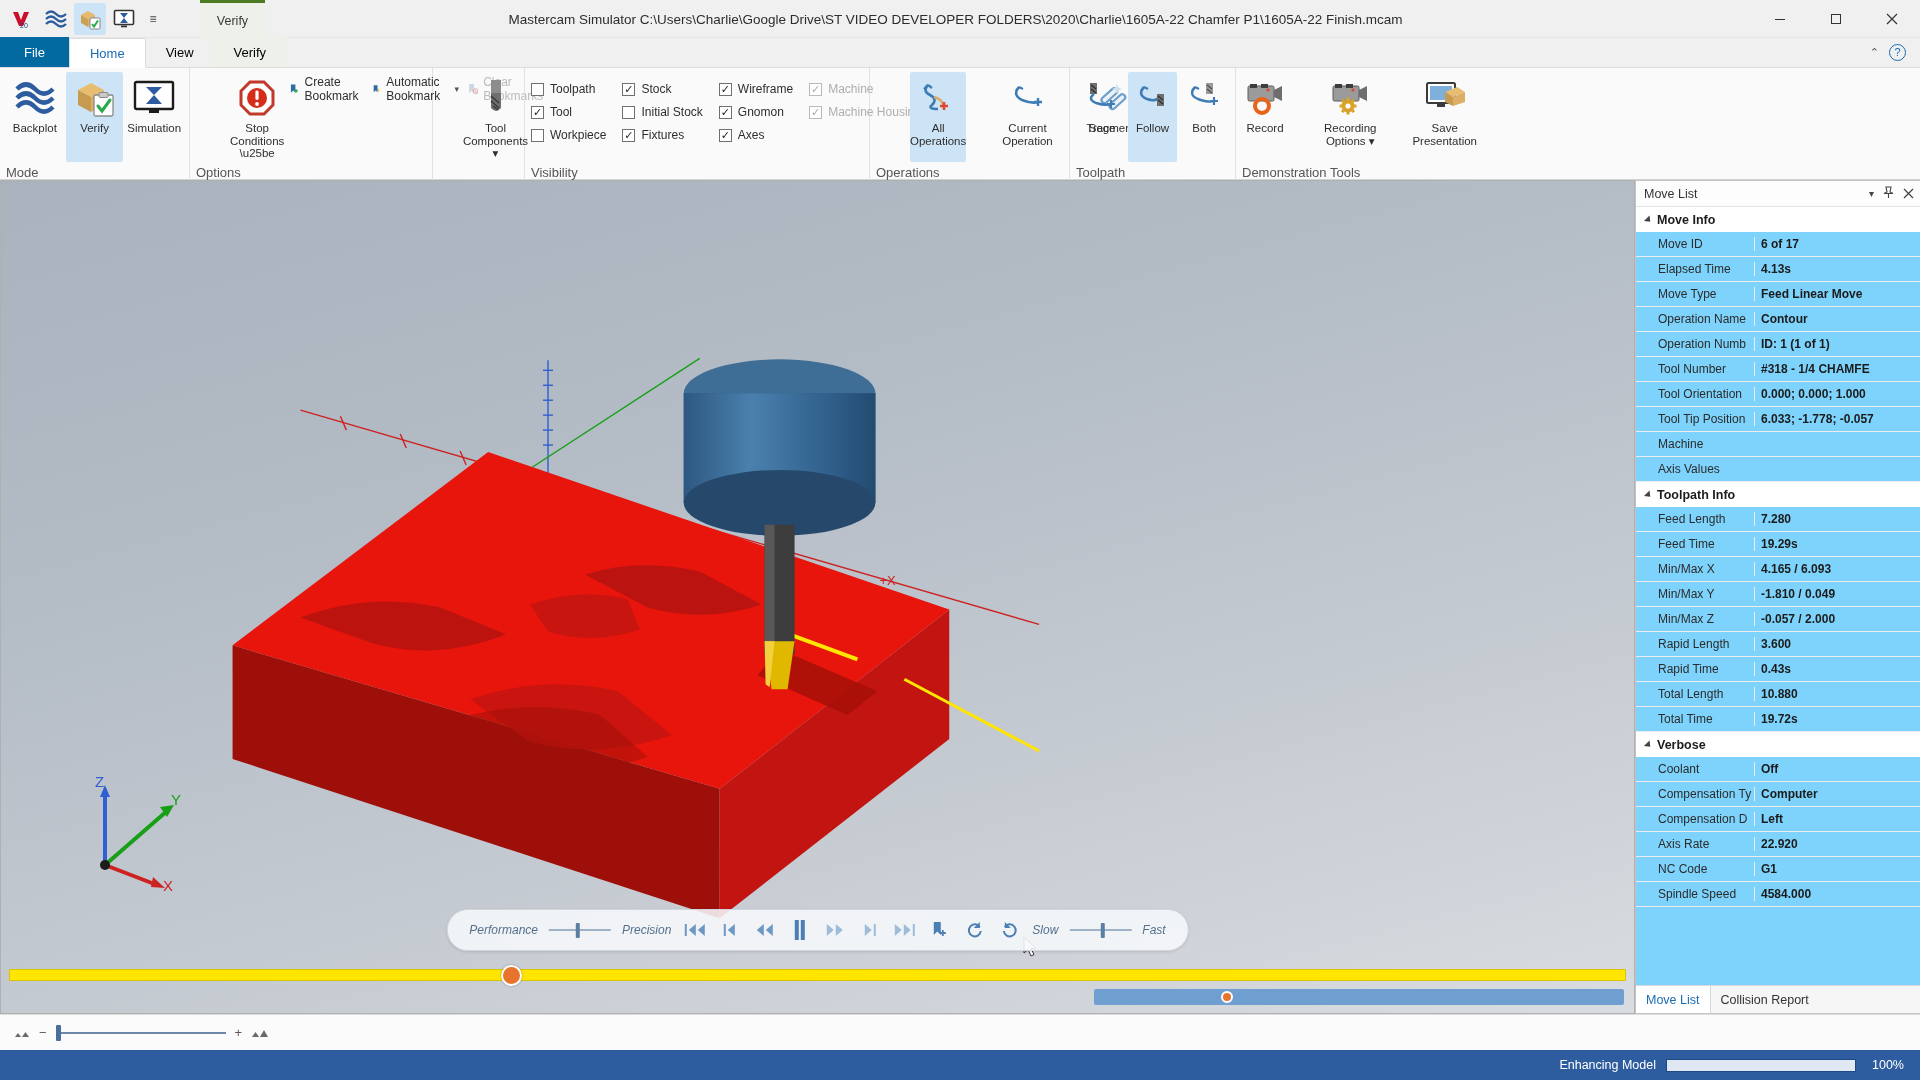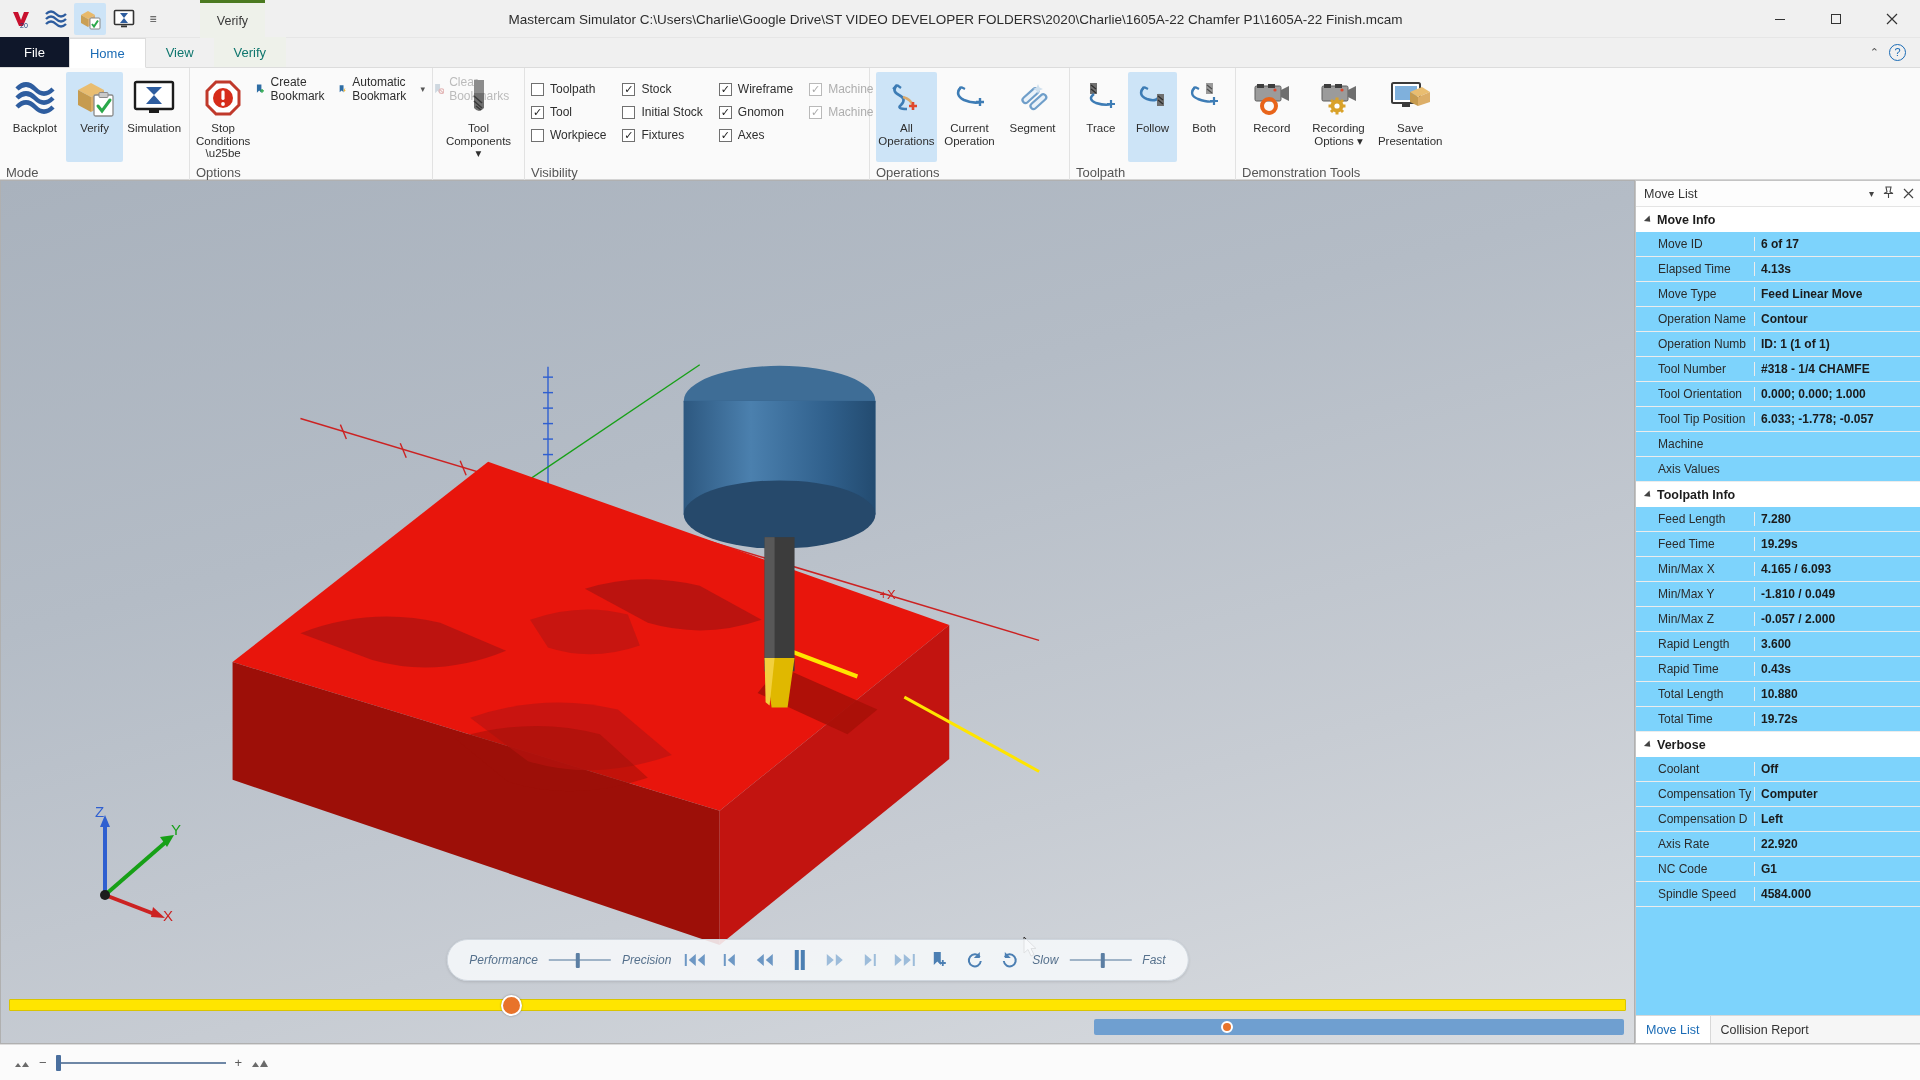--- a/index.html
+++ b/index.html
@@ -42,23 +42,23 @@
     color: #333;
   }
 
   
   .tabbar {
     height: 30px; background: #f0f0f0; display: flex; align-items: flex-end;
     flex: 0 0 30px; position: relative; border-bottom: 1px solid #dcdcdc;
   }
   .tab {
     height: 30px; padding: 0 20px; display: flex; align-items: center;
-    font-size: 13px; color: #0f766e;
-  }
-  .tab.file { background: #0f172a; color: #fff; font-size: 13px; padding: 0 24px; height:30px; }
+    font-size: 13px; color: #000000;
+  }
+  .tab.file { background: #0369a1; color: #fff; font-size: 13px; padding: 0 24px; height:30px; }
   .tab.active { background: #fff; border: 1px solid #dcdcdc; border-bottom: 1px solid #fff;
     margin-bottom: -1px; color: #1a6bb5; }
   .tab.verifytab { background: #eef1ea; }
   .tabbar-right { margin-left: auto; display: flex; align-items: center; gap: 10px; padding-right: 14px; height: 30px; }
   .collapse-caret { color: #555; font-size: 11px; }
   .help-circ {
     width: 17px; height: 17px; border-radius: 50%; border: 1.5px solid #1a6bb5;
     color: #1a6bb5; font-size: 11px; display: flex; align-items: center; justify-content: center;
   }
 
@@ -69,21 +69,21 @@
   }
   .rgroup { display: flex; flex-direction: column; height: 112px; position: relative;
     border-right: 1px solid #e2e2e2; padding: 4px 6px 0 6px; }
   .rgroup-body { display: flex; flex: 1; align-items: flex-start; gap: 2px; }
   .rgroup-title { text-align: left; font-size: 13px; color: #555; height: 15px; line-height: 15px; }
 
   .bigbtn {
     width: 60px; display: flex; flex-direction: column; align-items: center;
     padding-top: 4px; border-radius: 2px; height: 90px;
   }
-  .bigbtn.wide { width: 70px; }
+  .bigbtn.wide { width: 70px; margin-left: 34px; }
   .bigbtn.active { background: #cde4f7; }
   .bigbtn .ico { height: 44px; display: flex; align-items: center; justify-content: center; }
   .bigbtn .lbl { font-size: 11.5px; color: #2e2e2e; text-align: center; line-height: 12.5px; margin-top: 2px; }
 
   .stack { display: flex; flex-direction: row; justify-content: flex-start; padding-top: 6px; gap: 2px; }
   .smallrow { display: flex; align-items: center; gap: 5px; height: 22px; padding: 0 3px; }
   .smallrow .lbl { font-size: 12px; color: #2e2e2e; }
   .smallrow.disabled .lbl { color: #bbb; }
   .smallrow .dd { font-size: 9px; color: #555; margin-left: 2px; }
 
@@ -928,14 +928,21 @@
     </span>
     <span class="zs-ico">+</span>
     <span class="zs-ico">
       <svg width="18" height="11" viewBox="0 0 18 11">
           <path d="M1 10 L4.5 5 L8 10 Z" fill="#6a6a6a"></path>
           <path d="M9 10 L13 3 L17 10 Z" fill="#6a6a6a"></path>
         </svg>
     </span>
   </div>
 
+  <div class="statusbar">
+    <span class="sb-text">Enhancing Model</span>
+    <span class="sb-prog">
+      <span class="fill" id="prog-fill" style="width: 100%;"></span>
+    </span>
+    <span class="sb-pct">100%</span>
+  </div>
 
 </div>
 
 </body></html>

